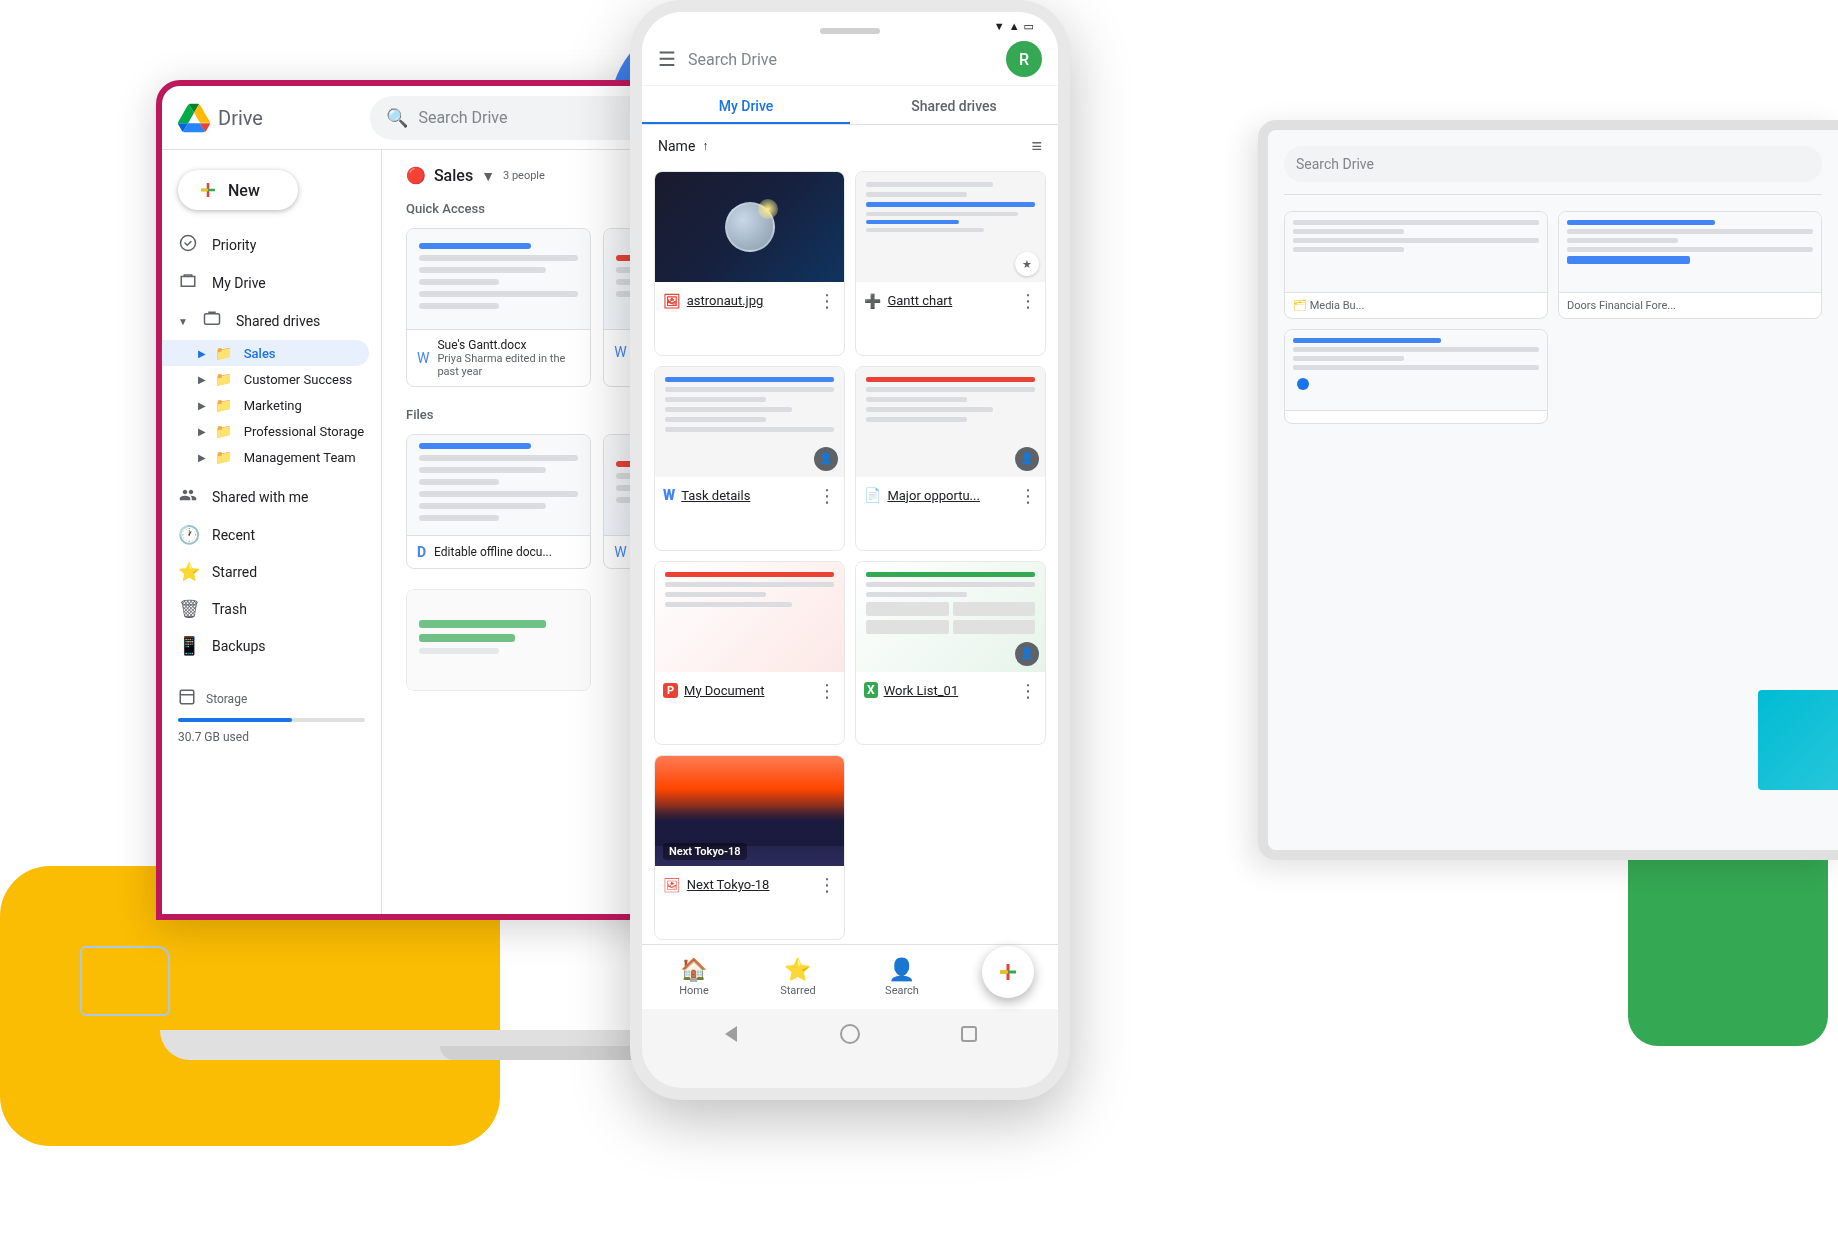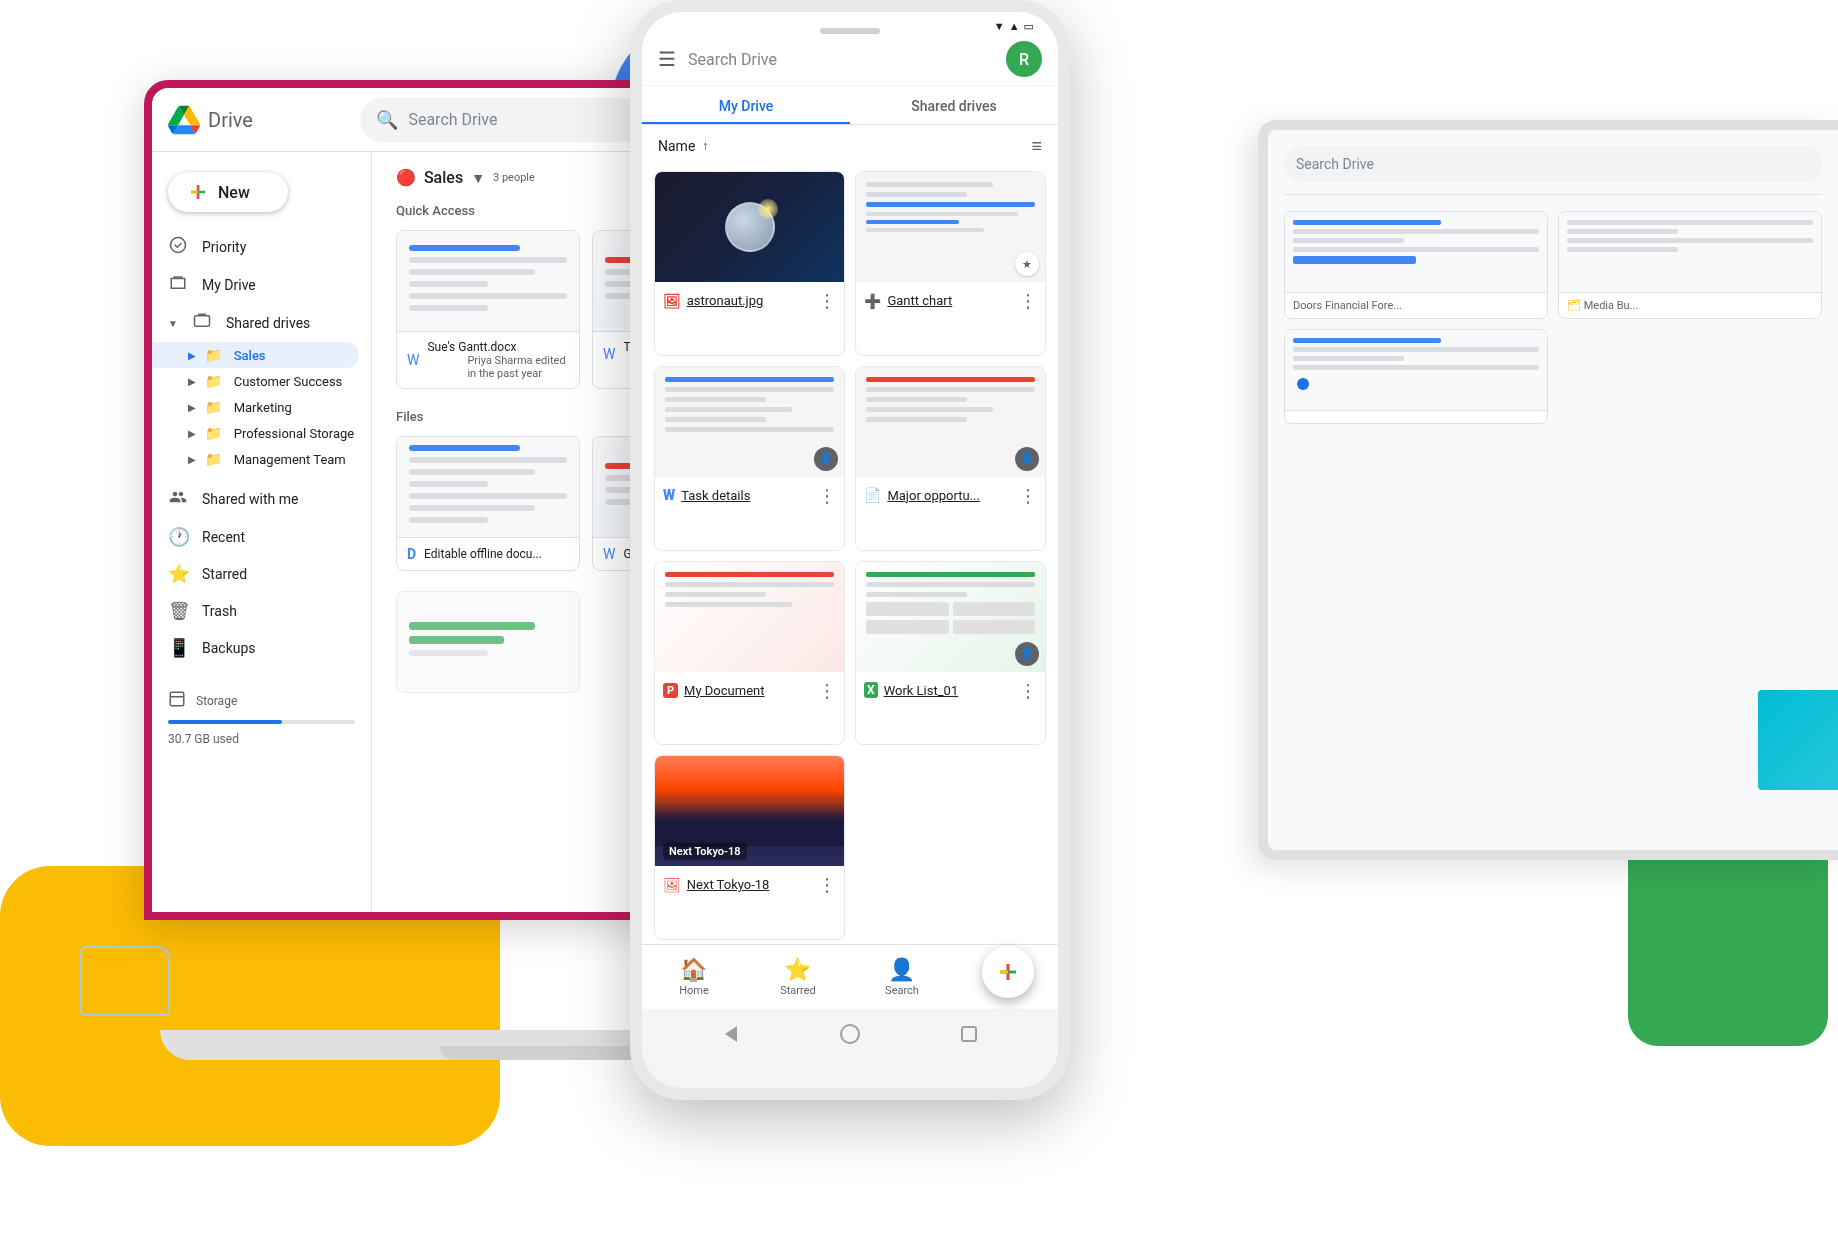--- a/index.html
+++ b/index.html
@@ -58,27 +58,27 @@
     .laptop-wrapper {
       position: absolute;
       left: 140px;
       top: 80px;
       width: 900px;
       height: 980px;
       z-index: 2;
     }
     .laptop-screen {
       position: absolute;
-      left: 4px;
+      left: 16px;
       top: 0;
       width: 860px;
       height: 840px;
       background: #0c4a6e;
       border-radius: 24px 24px 0 0;
-      border: 8px solid #be185d;
+      border: 6px solid #be185d;
       overflow: hidden;
       box-shadow: 0 8px 40px rgba(0,0,0,0.18);
     }
     .laptop-base {
       position: absolute;
       bottom: 0;
       left: 50%;
       transform: translateX(-50%);
       width: 860px;
       height: 30px;
@@ -287,21 +287,21 @@
     .thumb-line.medium { width: 80%; }
     .file-card-info {
       display: flex;
       align-items: center;
       gap: 8px;
       padding: 8px 10px;
       border-top: 1px solid #e0e0e0;
     }
     .file-icon-w { color: #4285F4; font-size: 14px; }
     .file-name-small { font-size: 12px; color: #202124; overflow: hidden; text-overflow: ellipsis; white-space: nowrap; }
-    .file-meta-small { font-size: 11px; color: #5f6368; margin-left: 40px; }
+    .file-meta-small { font-size: 11px; color: #5f6368; }
 
     
     .phone-wrapper {
       position: absolute;
       left: 630px;
       top: 0;
       width: 440px;
       height: 1150px;
       z-index: 10;
     }
@@ -673,39 +673,39 @@
 <div class="laptop-bg-right">
   <div class="bg-laptop-content">
     <div class="bg-laptop-header">
       <div class="bg-search">
         <span class="bg-search-text">Search Drive</span>
       </div>
     </div>
     <div class="bg-file-grid">
       <div class="bg-file-card">
         <div class="bg-card-thumb">
+          <div class="bg-thumb-line"></div>
+          <div class="bg-thumb-line short"></div>
+          <div class="bg-thumb-line"></div>
+          <div class="bg-thumb-line short"></div>
+        </div>
+        <div class="bg-card-info">
+          <span style="color:#FBBC04;">🗂</span>
+          <span>Media Bu...</span>
+        </div>
+      </div>
+      <div class="bg-file-card">
+        <div class="bg-card-thumb">
           <div class="bg-thumb-line blue"></div>
           <div class="bg-thumb-line"></div>
           <div class="bg-thumb-line short"></div>
           <div class="bg-thumb-line"></div>
           <div style="height:8px;background:#4285F4;border-radius:2px;margin-bottom:4px;width:50%;"></div>
         </div>
         <div class="bg-card-info">Doors Financial Fore...</div>
-      </div>
-      <div class="bg-file-card">
-        <div class="bg-card-thumb">
-          <div class="bg-thumb-line"></div>
-          <div class="bg-thumb-line short"></div>
-          <div class="bg-thumb-line"></div>
-          <div class="bg-thumb-line short"></div>
-        </div>
-        <div class="bg-card-info">
-          <span style="color:#FBBC04;">🗂</span>
-          <span>Media Bu...</span>
-        </div>
       </div>
       <div class="bg-file-card">
         <div class="bg-card-thumb">
           <div class="bg-thumb-line blue"></div>
           <div class="bg-thumb-line"></div>
           <div class="bg-thumb-line short"></div>
           <div class="bg-thumb-line"></div>
           <div style="position:relative;top:4px;left:4px;width:12px;height:12px;background:#1a73e8;border-radius:50%;"></div>
         </div>
         <div class="bg-card-info"></div>

